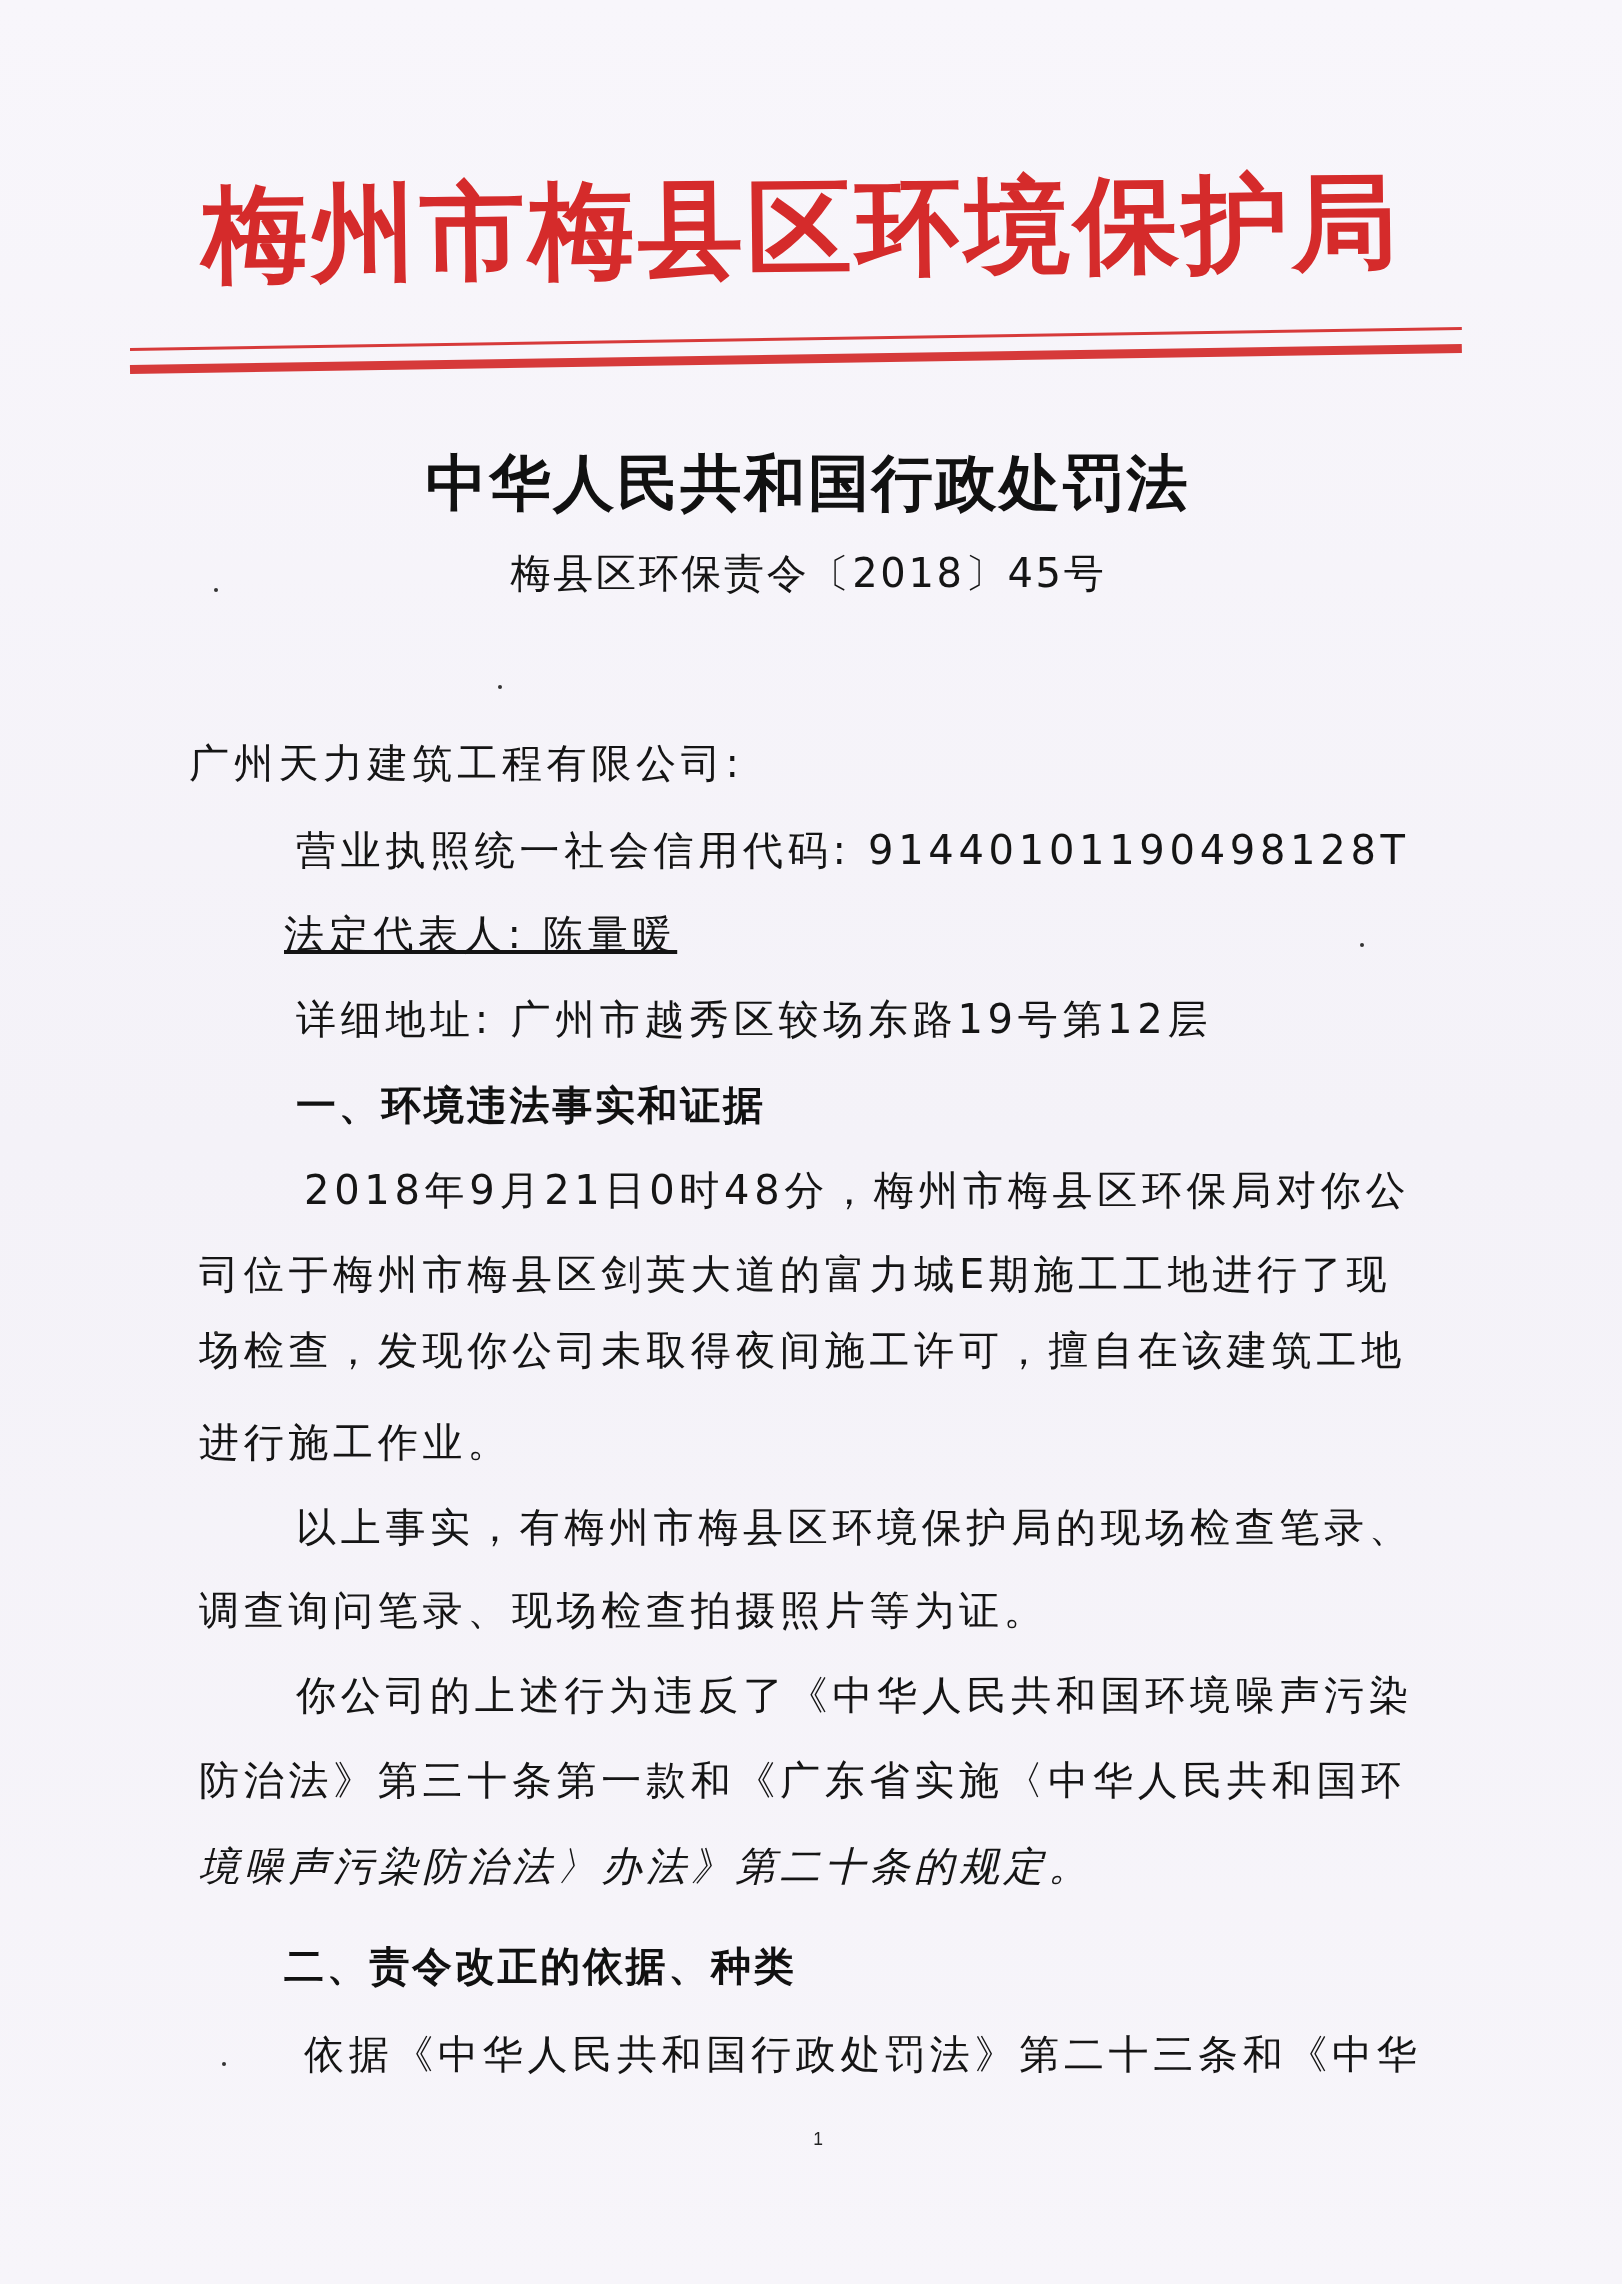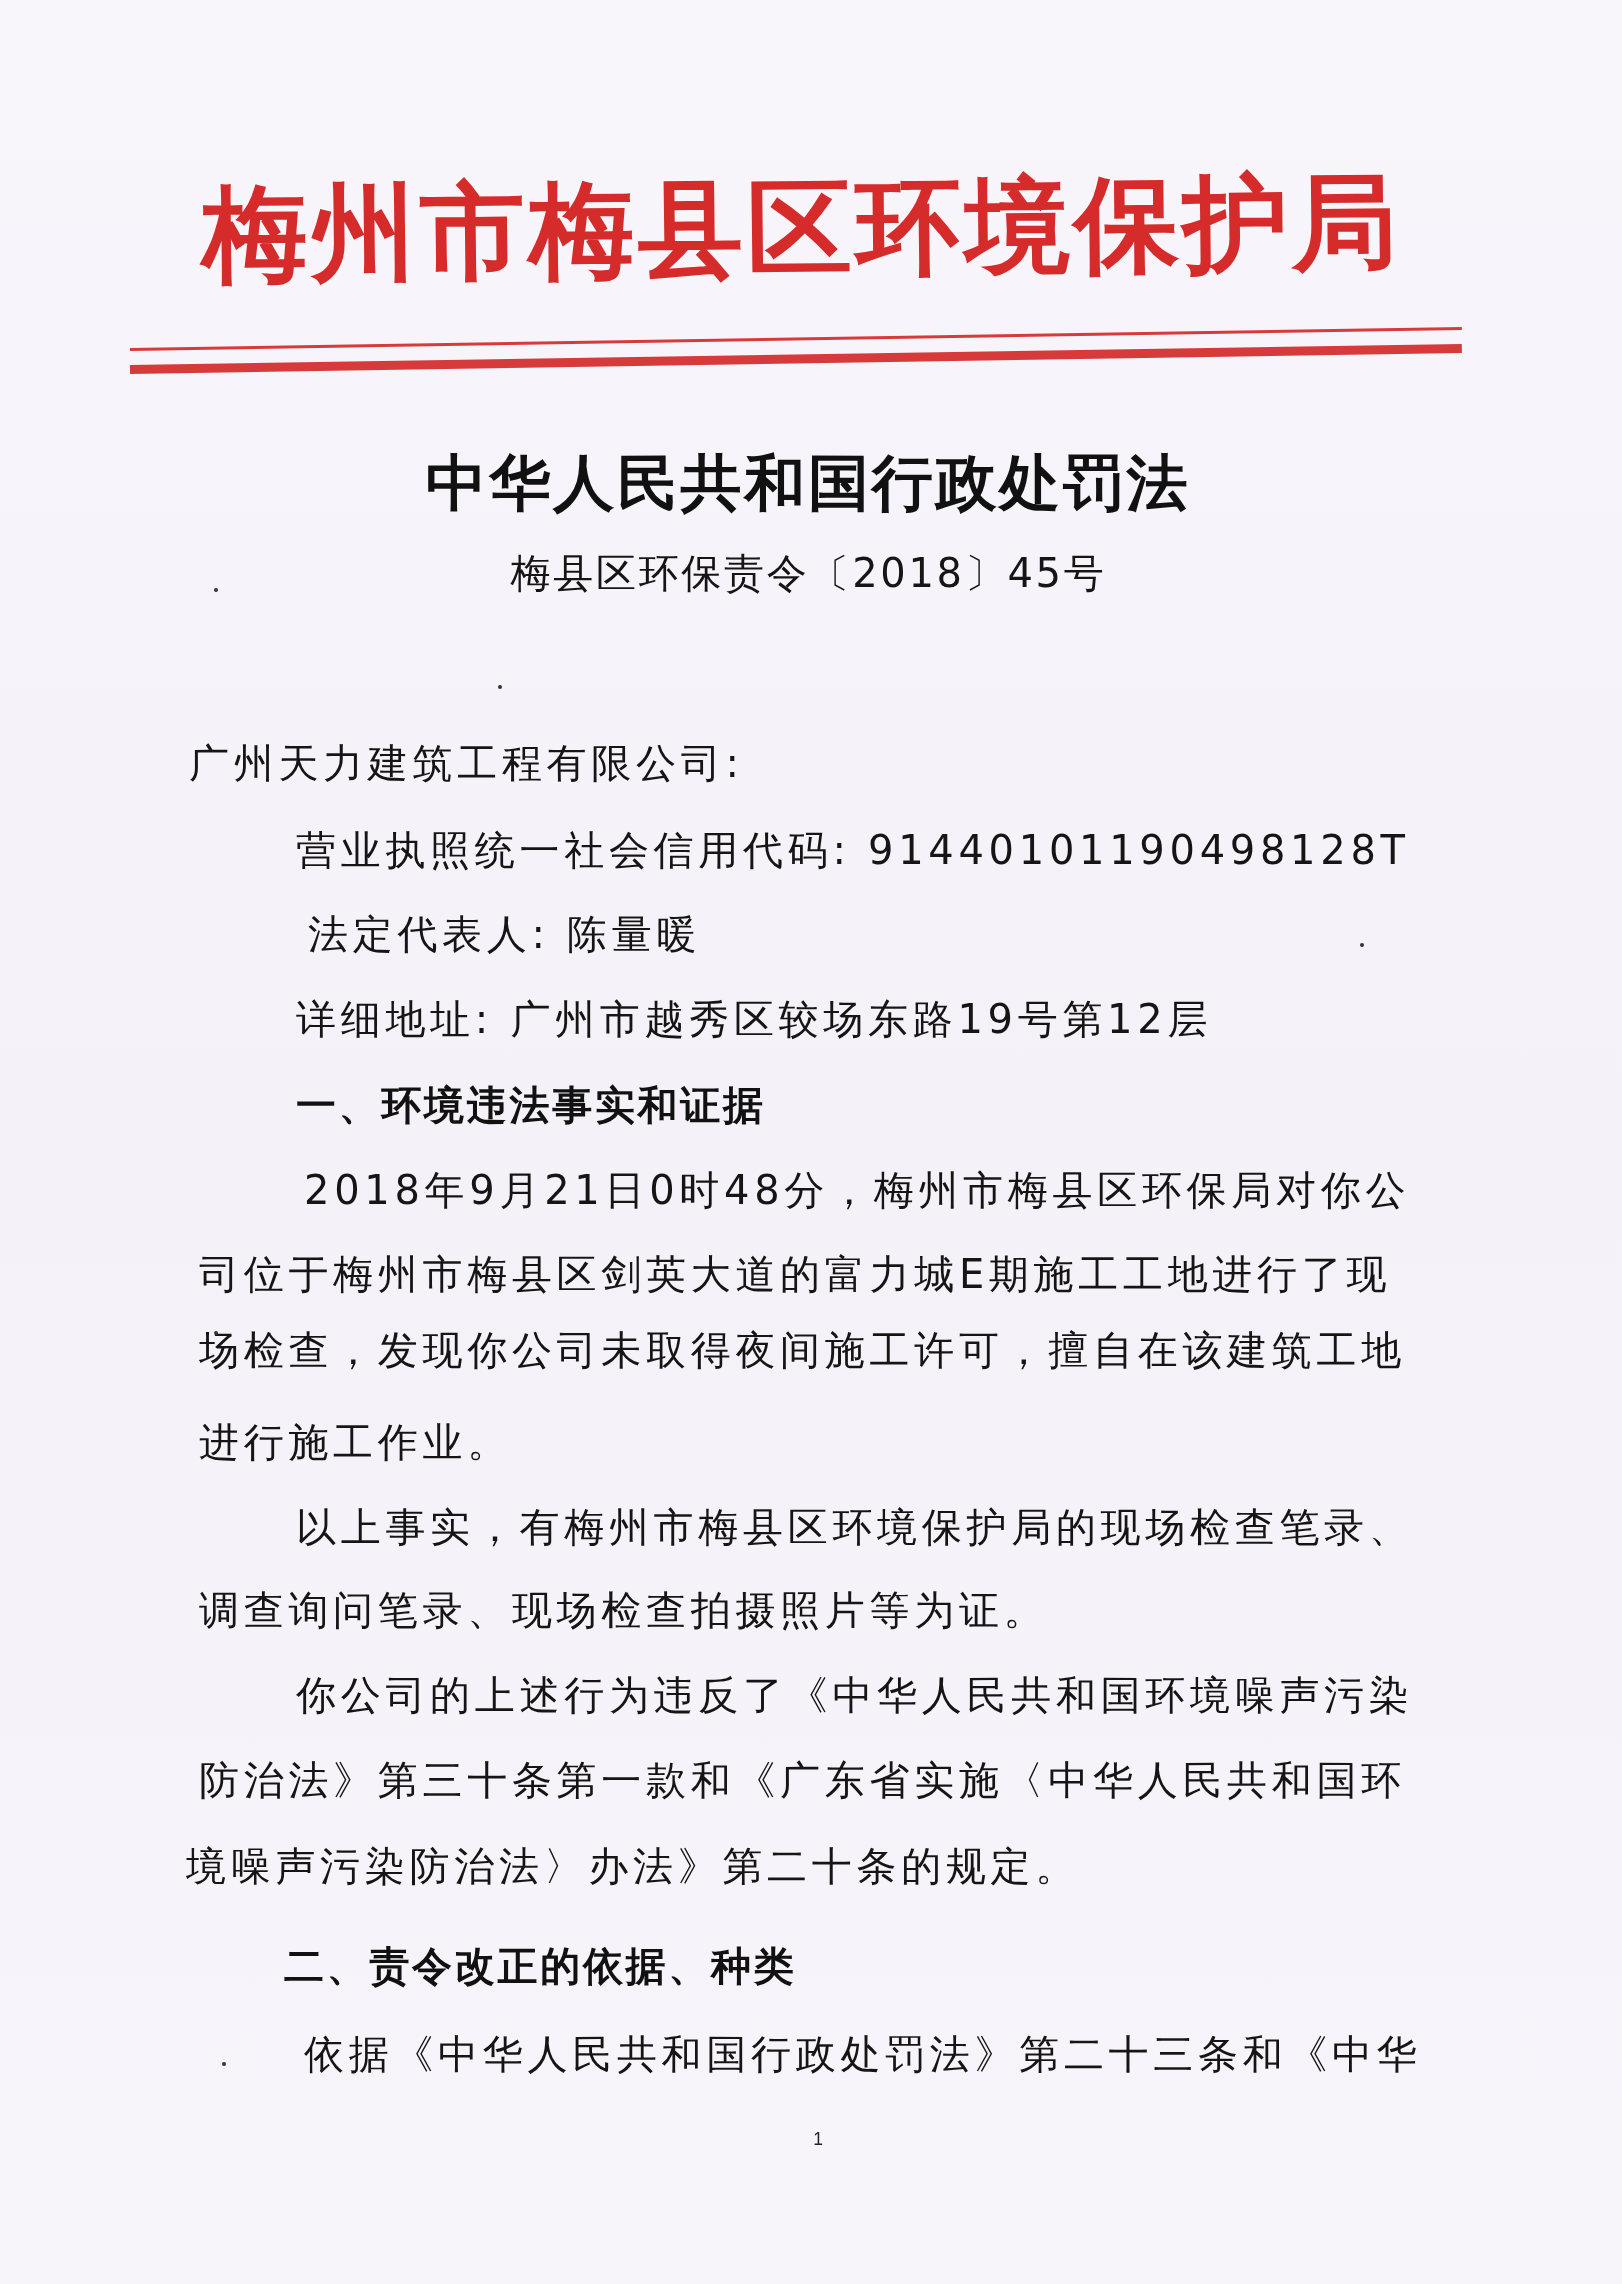--- a/index.html
+++ b/index.html
@@ -129,36 +129,36 @@
 
   <div class="org-header">梅州市梅县区环境保护局</div>
   <div class="red-rule-thin"></div>
   <div class="red-rule-thick"></div>
 
   <div class="doc-title">中华人民共和国行政处罚法</div>
   <div class="doc-number">梅县区环保责令〔2018〕45号</div>
 
   <div class="line" style="left:189px; top:743px;">广州天力建筑工程有限公司:</div>
   <div class="line" style="left:296px; top:830px;">营业执照统一社会信用代码: 91440101190498128T</div>
-  <div class="line" style="left:308px; top:914px;">法定代表人: 陈量暖</div>
+  <div class="line" style="left:284px; top:914px;text-decoration:underline;">法定代表人: 陈量暖</div>
   <div class="line" style="left:296px; top:999px;">详细地址: 广州市越秀区较场东路19号第12层</div>
 
   <div class="section-heading" style="left:296px; top:1085px;">一、环境违法事实和证据</div>
 
   <div class="line" style="left:291px; top:1170px;margin-left:13px;">2018年9月21日0时48分，梅州市梅县区环保局对你公</div>
   <div class="line" style="left:199px; top:1254px;">司位于梅州市梅县区剑英大道的富力城E期施工工地进行了现</div>
   <div class="line" style="left:199px; top:1330px;">场检查，发现你公司未取得夜间施工许可，擅自在该建筑工地</div>
   <div class="line" style="left:199px; top:1422px;">进行施工作业。</div>
 
   <div class="line" style="left:296px; top:1507px;">以上事实，有梅州市梅县区环境保护局的现场检查笔录、</div>
   <div class="line" style="left:199px; top:1590px;">调查询问笔录、现场检查拍摄照片等为证。</div>
 
   <div class="line" style="left:296px; top:1675px;">你公司的上述行为违反了《中华人民共和国环境噪声污染</div>
   <div class="line" style="left:199px; top:1760px;">防治法》第三十条第一款和《广东省实施〈中华人民共和国环</div>
-  <div class="line" style="left:186px; top:1846px;">境噪声污染防治法〉办法》第二十条的规定。</div>
+  <div class="line" style="left:199px; top:1846px;font-style:italic;">境噪声污染防治法〉办法》第二十条的规定。</div>
 
   <div class="section-heading" style="left:284px; top:1946px;">二、责令改正的依据、种类</div>
 
   <div class="line" style="left:304px; top:2034px;">依据《中华人民共和国行政处罚法》第二十三条和《中华</div>
 
   <div class="page-number">1</div>
 
   <div class="speck" style="left:214px; top:588px;"></div>
   <div class="speck" style="left:498px; top:685px;"></div>
   <div class="speck" style="left:1360px; top:943px;"></div>

